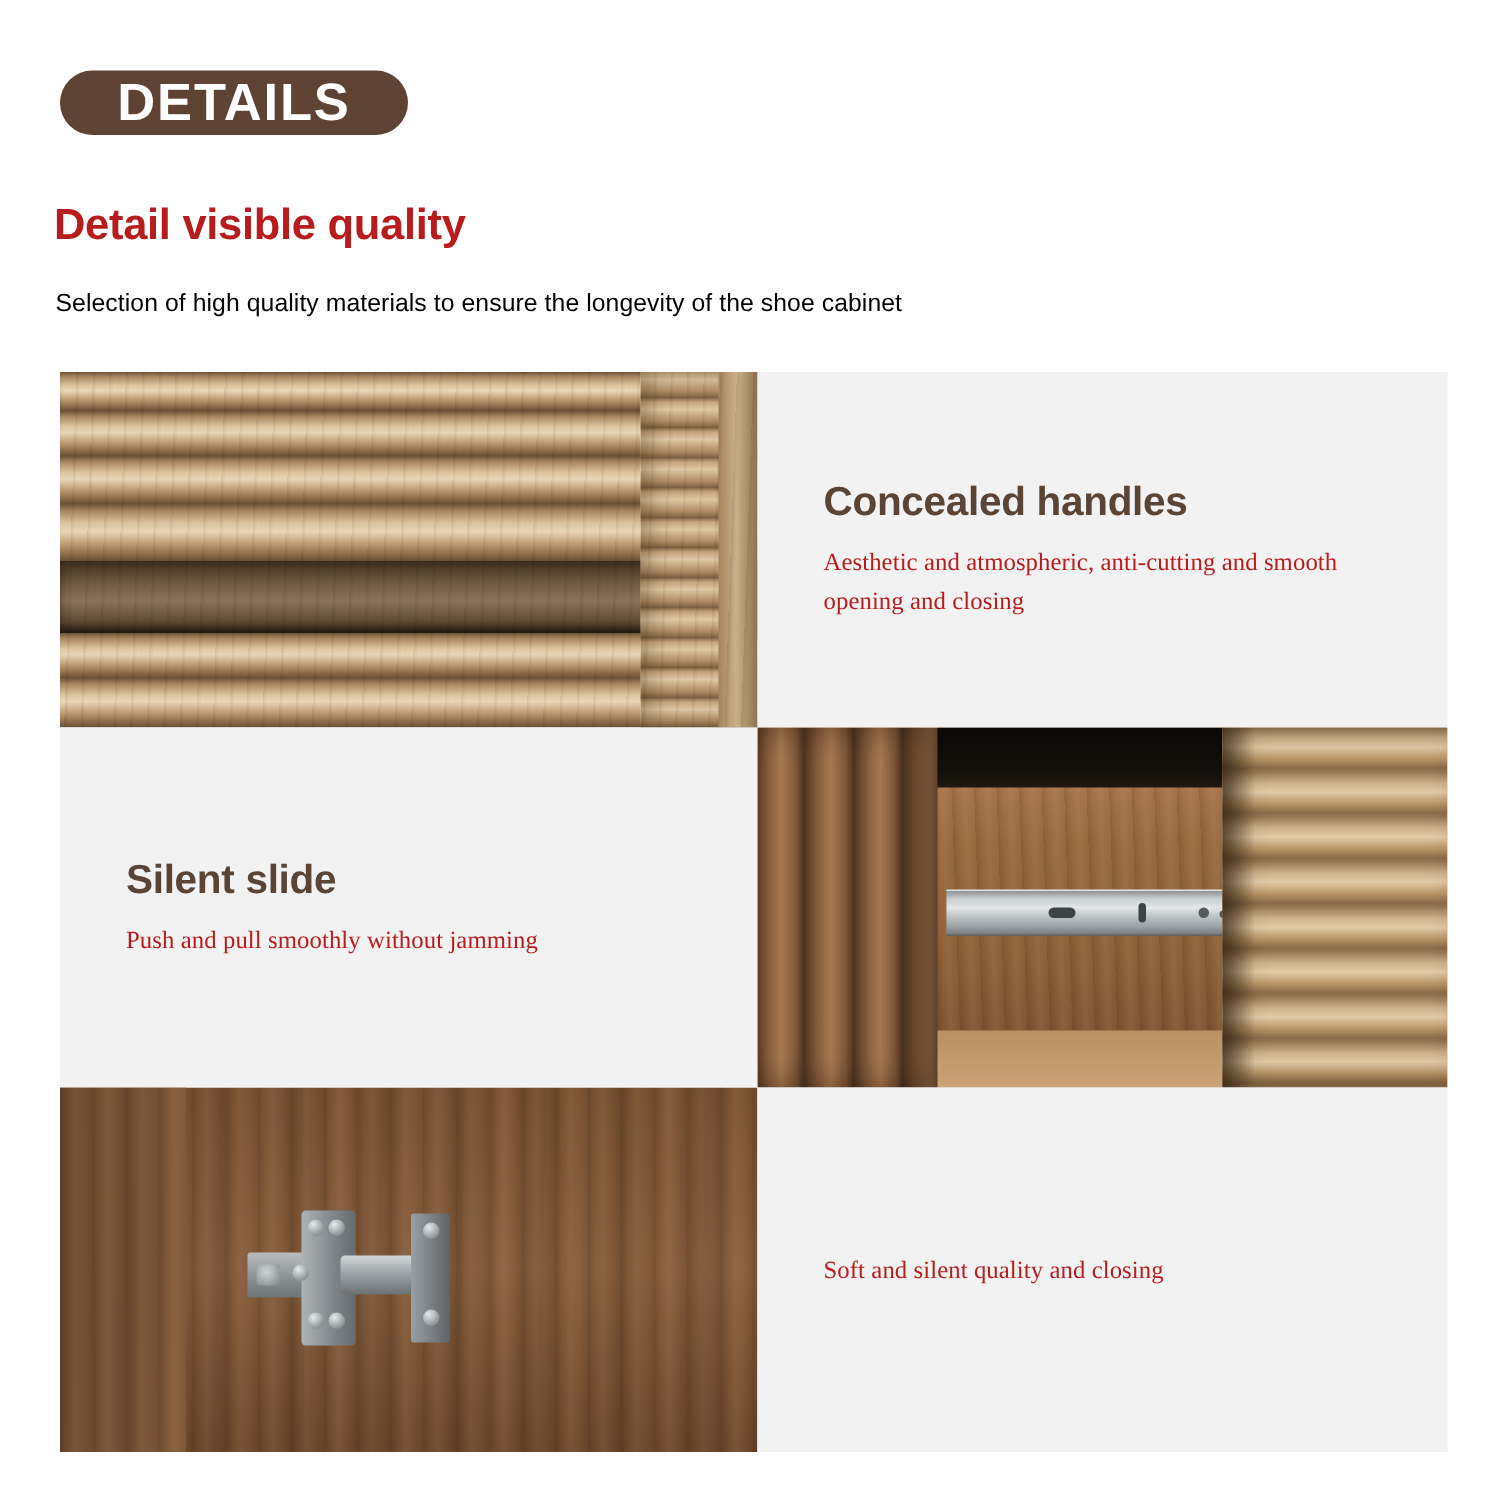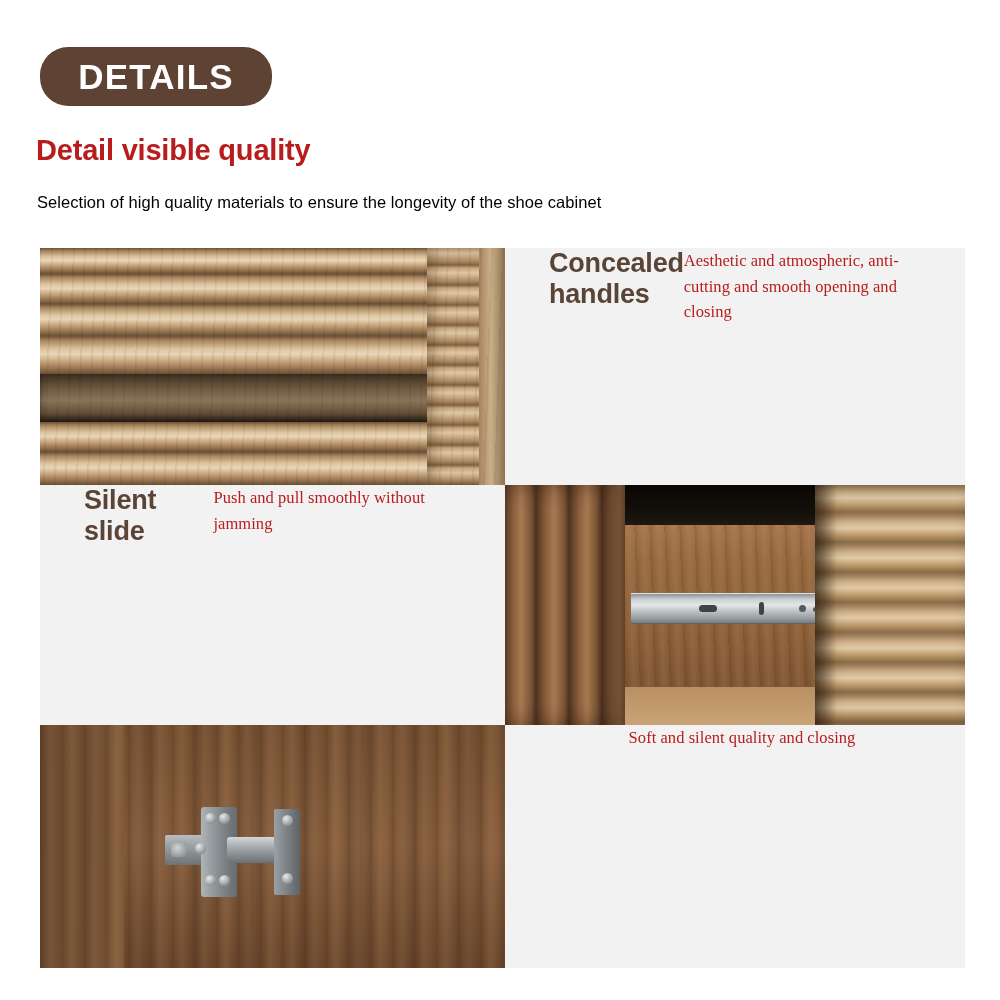--- a/index.html
+++ b/index.html
@@ -18,21 +18,21 @@
     width: 1000px;
     height: 1000px;
     background: #ffffff;
   }
 
   
   .badge {
     position: absolute;
     left: 40px;
     top: 47px;
-    height: 59px;
+    height: 43px;
     min-width: 232px;
     border-radius: 28px;
     background: #5e4334;
     display: flex;
     align-items: center;
     justify-content: center;
     box-sizing: border-box;
     padding: 0 34px;
   }
   .badge-label {
@@ -77,21 +77,21 @@
     background: #f2f2f2;
     overflow: hidden;
   }
   .cell {
     position: relative;
     overflow: hidden;
   }
   .cell-text {
     background: #f2f2f2;
     display: flex;
-    flex-direction: row;
+    flex-direction: column;
     justify-content: center;
     box-sizing: border-box;
   }
   .cell-text.pad-right { padding-left: 44px; padding-right: 30px; }
   .cell-text.pad-left  { padding-left: 44px; padding-right: 38px; }
 
   .feat-title {
     font-size: 27px;
     font-weight: bold;
     color: #5a4435;

